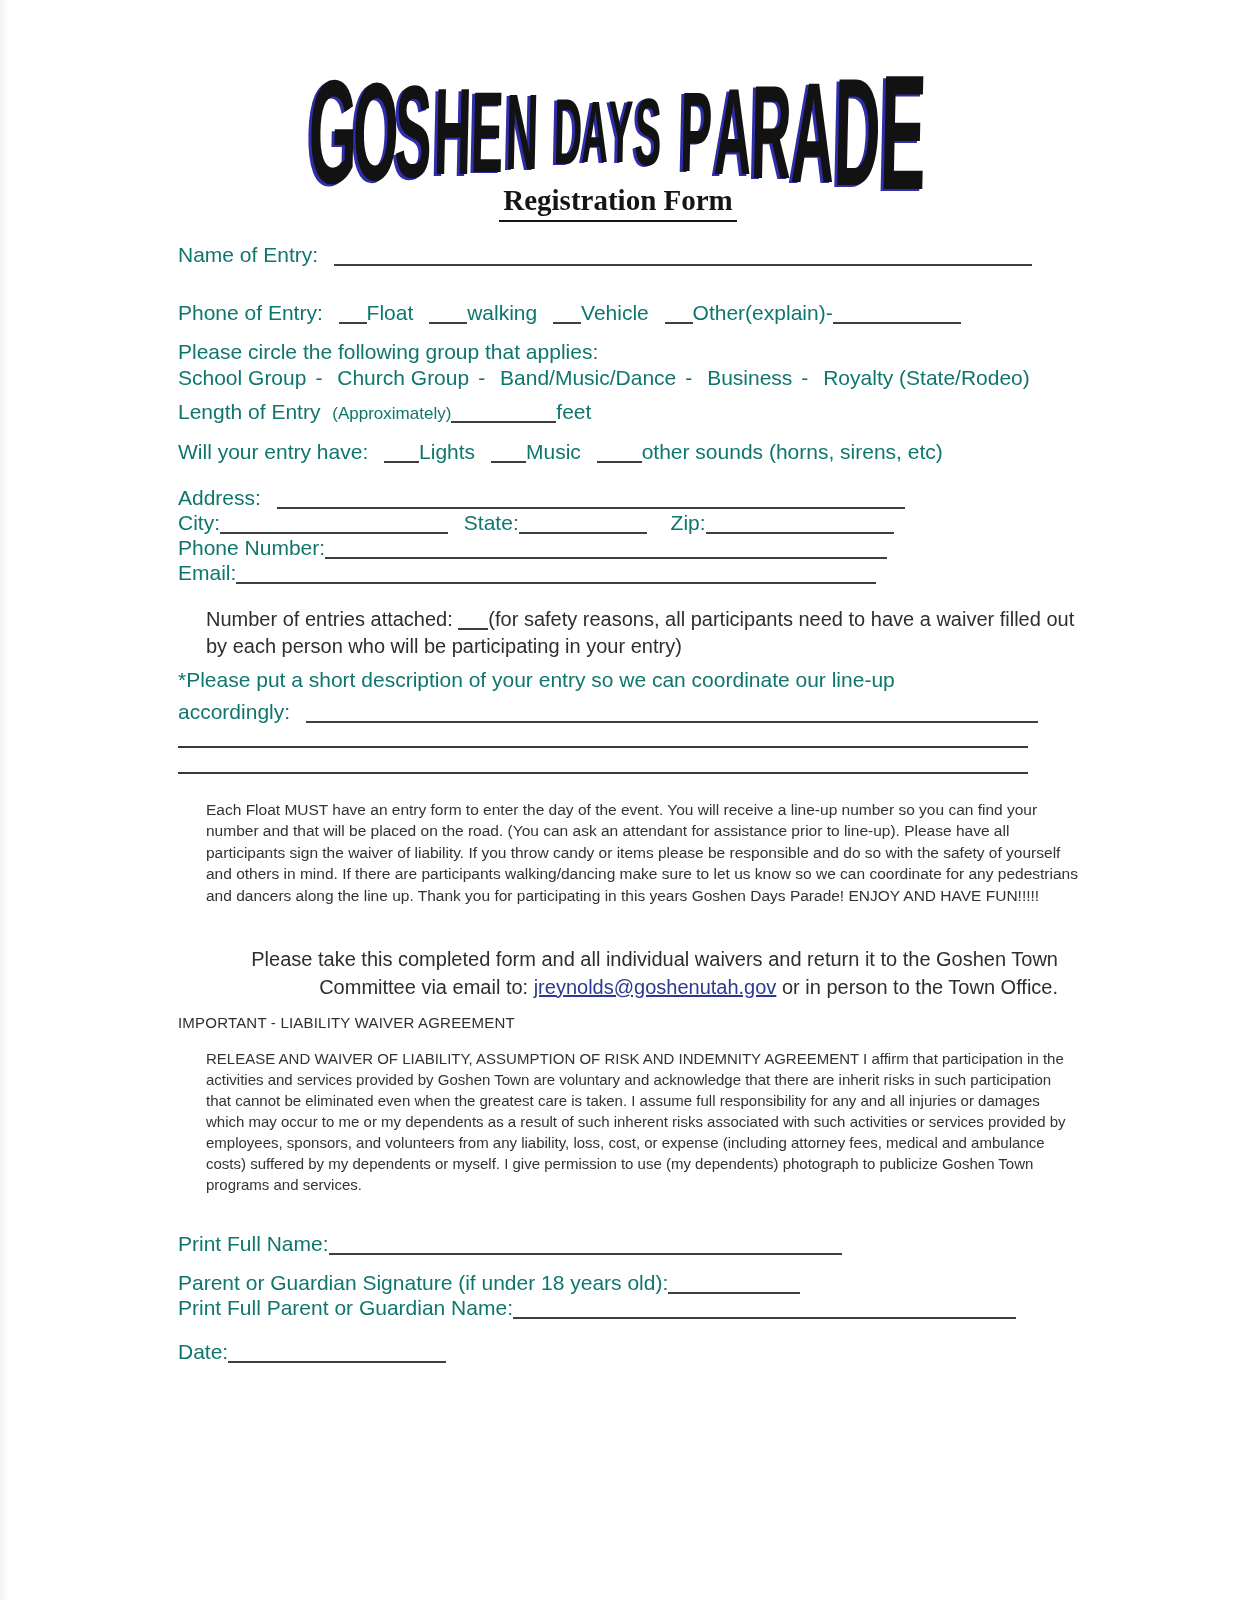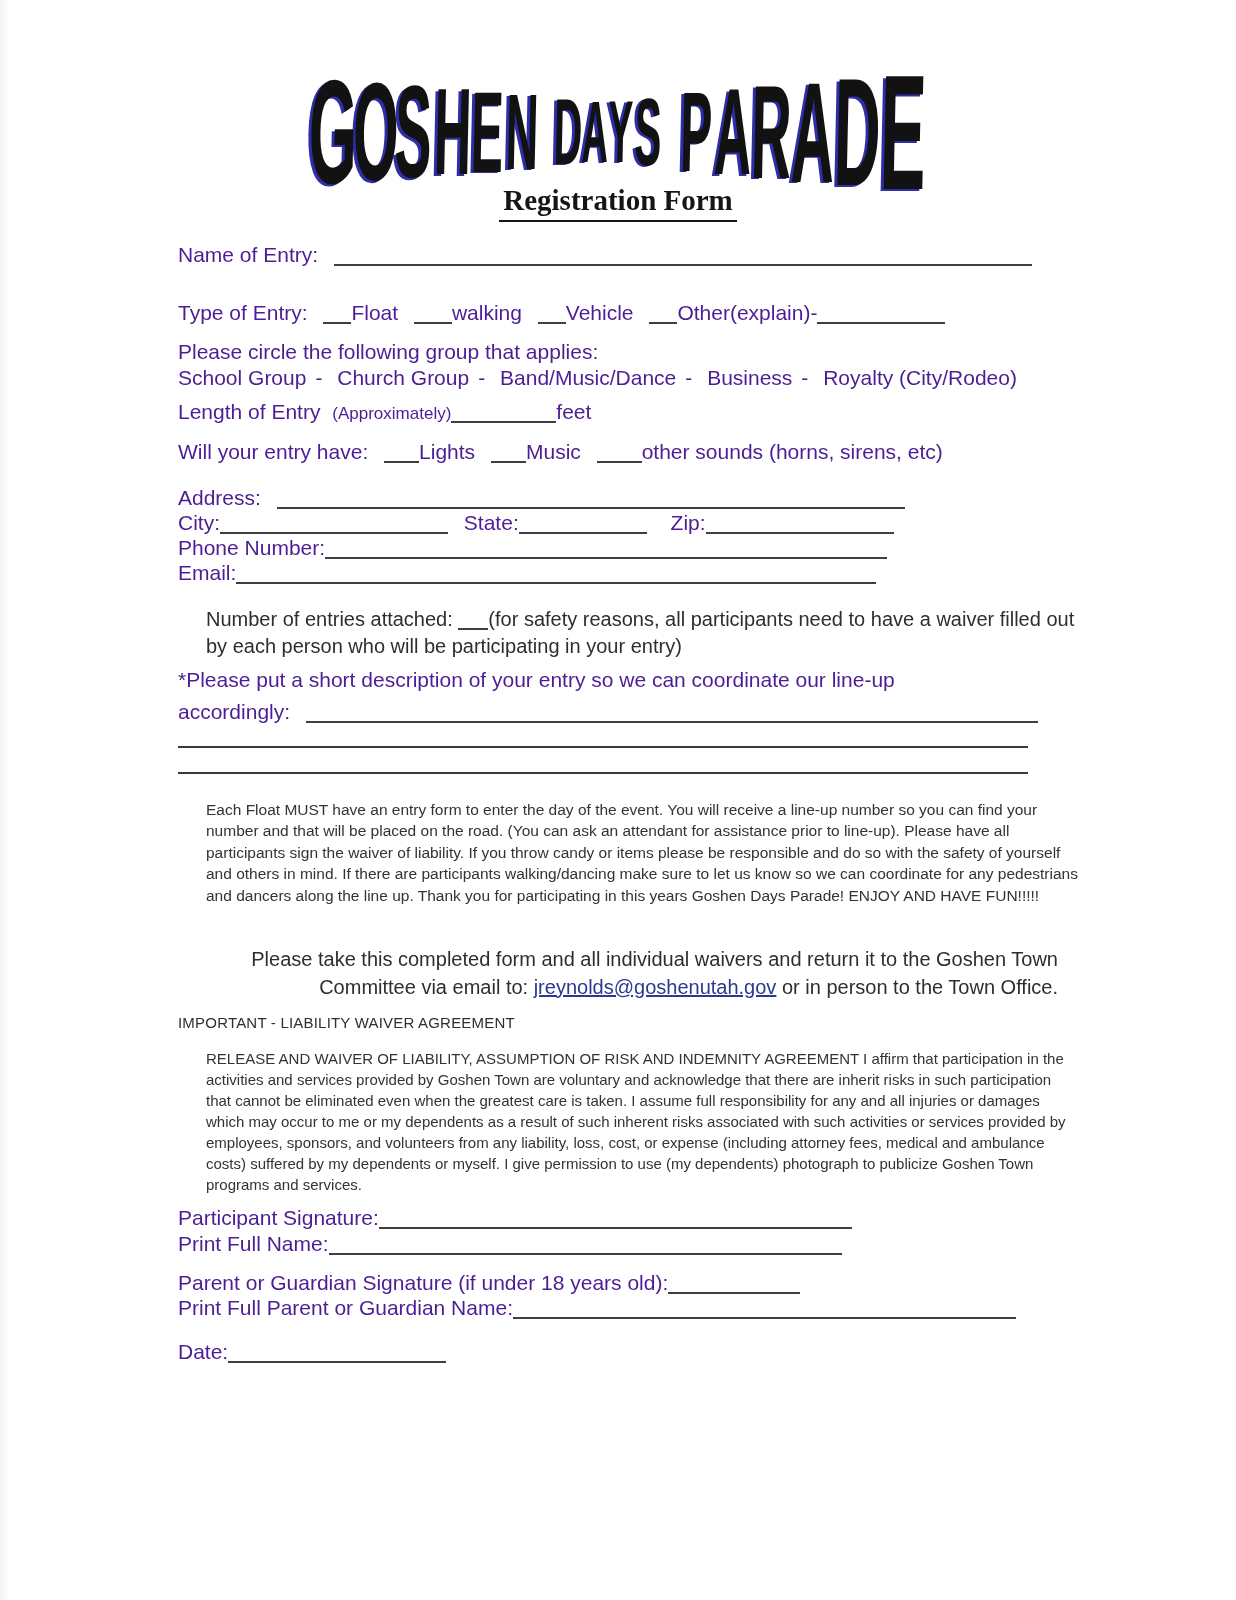--- a/index.html
+++ b/index.html
@@ -15,21 +15,21 @@
   .logo-wrap{position:absolute;top:42px;left:0;right:0;text-align:center;}
   #wordart{display:block;margin:0 auto;}
   #wordart text{font-family:"Liberation Sans",sans-serif;font-weight:700;}
   .subtitle{
     position:absolute;top:184px;left:0;right:0;text-align:center;
   }
   .subtitle span{
     display:inline-block;font-family:"Liberation Serif",serif;font-weight:700;font-size:29px;color:#151515;
     border-bottom:2.5px solid #151515;padding:0 4px 3px 4px;
   }
-  .row{position:absolute;left:178px;font-size:21px;white-space:nowrap;color:#4c1d95;}
+  .row{position:absolute;left:178px;font-size:21px;white-space:nowrap;color:#0f766e;}
   .bl{
     display:inline-block;border-bottom:2px solid #3f3f3f;height:16px;vertical-align:-4px;
   }
   .sm{font-size:17px;}
   .gap1{margin-left:10px;}
   .para{position:absolute;left:178px;color:#333;margin-left:28px;}
   .fullline{position:absolute;left:178px;border-top:2.2px solid #3a3a3a;width:850px;height:0;}
   .link{color:#2b3990;text-decoration:underline;cursor:pointer;}
   .sep{margin:0 9px;}
   .waiver-h{position:absolute;left:178px;font-size:15px;color:#2f2f2f;letter-spacing:.2px;}
@@ -80,34 +80,34 @@
   <div class="subtitle">
     <span>Registration Form</span>
   </div>
 
   <div class="row" style="top:243px;">
     <span>Name of Entry:</span>
     <span class="bl gap1" style="width:698px;"></span>
   </div>
 
   <div class="row" style="top:301px;">
-    <span>Type of Entry:</span>
+    <span>Phone of Entry:</span>
     <span class="bl gap1" style="width:28px;"></span><span>Float</span>
     <span class="bl gap1" style="width:38px;"></span><span>walking</span>
     <span class="bl gap1" style="width:28px;"></span><span>Vehicle</span>
     <span class="bl gap1" style="width:28px;"></span><span>Other(explain)-</span><span class="bl" style="width:128px;"></span>
   </div>
 
   <div class="row" style="top:340px;">Please circle the following group that applies:</div>
   <div class="row" style="top:366px;">
     <span>School Group</span><span class="sep">-</span>
     <span>Church Group</span><span class="sep">-</span>
     <span>Band/Music/Dance</span><span class="sep">-</span>
     <span>Business</span><span class="sep">-</span>
-    <span>Royalty (City/Rodeo)</span>
+    <span>Royalty (State/Rodeo)</span>
   </div>
 
   <div class="row" style="top:400px;">
     <span>Length of Entry</span>
     <span class="sm" style="margin-left:6px;">(Approximately)</span><span class="bl" style="width:105px;"></span><span>feet</span>
   </div>
 
   <div class="row" style="top:440px;">
     <span>Will your entry have:</span>
     <span class="bl gap1" style="width:35px;"></span><span>Lights</span>
@@ -146,23 +146,20 @@
 
   <div class="para" style="top:799px;width:878px;font-size:15.5px;line-height:1.38;">Each Float MUST have an entry form to enter the day of the event. You will receive a line-up number so you can find your number and that will be placed on the road. (You can ask an attendant for assistance prior to line-up). Please have all participants sign the waiver of liability. If you throw candy or items please be responsible and do so with the safety of yourself and others in mind. If there are participants walking/dancing make sure to let us know so we can coordinate for any pedestrians and dancers along the line up. Thank you for participating in this years Goshen Days Parade! ENJOY AND HAVE FUN!!!!!</div>
 
   <div class="para" style="top:946px;width:852px;font-size:20px;line-height:1.38;color:#2e2e2e;text-align:right;">
     <span>Please take this completed form and all individual waivers and return it to the Goshen Town Committee via email to: </span><a class="link">jreynolds@goshenutah.gov</a><span> or in person to the Town Office.</span>
   </div>
 
   <div class="waiver-h" style="top:1014px;text-align:center;">IMPORTANT - LIABILITY WAIVER AGREEMENT</div>
   <div class="para" style="top:1048px;width:872px;font-size:15px;line-height:1.4;">RELEASE AND WAIVER OF LIABILITY, ASSUMPTION OF RISK AND INDEMNITY AGREEMENT I affirm that participation in the activities and services provided by Goshen Town are voluntary and acknowledge that there are inherit risks in such participation that cannot be eliminated even when the greatest care is taken. I assume full responsibility for any and all injuries or damages which may occur to me or my dependents as a result of such inherent risks associated with such activities or services provided by employees, sponsors, and volunteers from any liability, loss, cost, or expense (including attorney fees, medical and ambulance costs) suffered by my dependents or myself. I give permission to use (my dependents) photograph to publicize Goshen Town programs and services.</div>
 
-  <div class="row" style="top:1206px;">
-    <span>Participant Signature:</span><span class="bl" style="width:473px;"></span>
-  </div>
   <div class="row" style="top:1232px;">
     <span>Print Full Name:</span><span class="bl" style="width:513px;"></span>
   </div>
   <div class="row" style="top:1271px;">
     <span>Parent or Guardian Signature (if under 18 years old):</span><span class="bl" style="width:132px;"></span>
   </div>
   <div class="row" style="top:1296px;">
     <span>Print Full Parent or Guardian Name:</span><span class="bl" style="width:503px;"></span>
   </div>
   <div class="row" style="top:1340px;">

